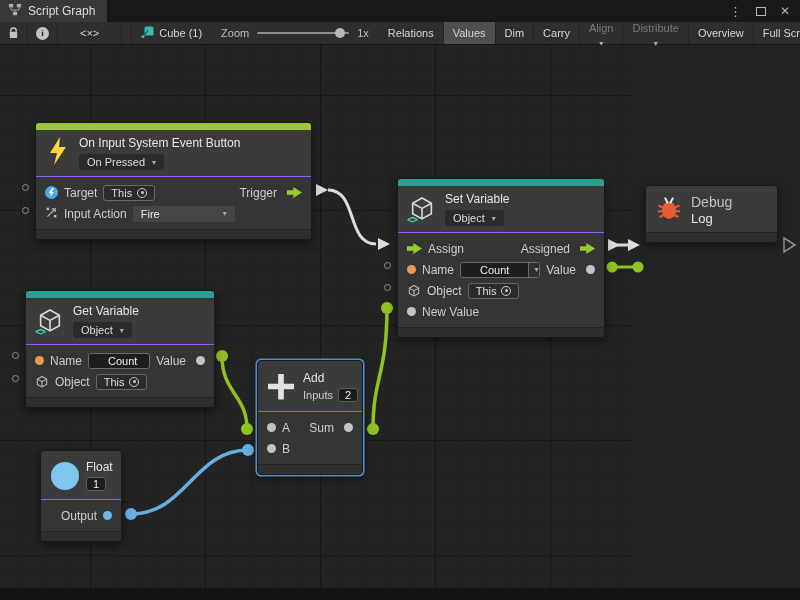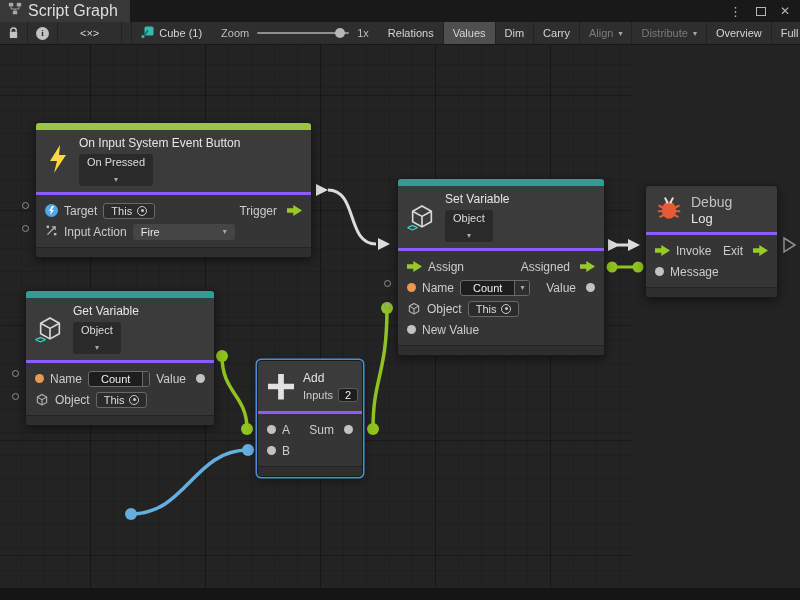--- a/index.html
+++ b/index.html
@@ -4,34 +4,34 @@
 <style>
   * { margin:0; padding:0; box-sizing:border-box; }
   html,body { width:800px; height:600px; overflow:hidden; background:#232323;
     font-family:"Liberation Sans","DejaVu Sans",sans-serif; }
   .app { position:relative; width:800px; height:600px; }
 
   
   .tabbar { position:absolute; top:0; left:0; width:800px; height:22px; background:#191919;
     display:flex; align-items:stretch; }
   .tab { background:#383838; display:flex; align-items:center; gap:6px; padding:0 12px 0 8px;
-    font-size:16px; color:#dedede; }
+    font-size:12px; color:#dedede; }
   .winctrl { margin-left:auto; display:flex; align-items:center; gap:14px; padding-right:10px; color:#b5b5b5; }
   .winctrl .dots { font-size:13px; }
   .winctrl .maxbox { width:10px; height:9px; border:1.5px solid #b5b5b5; }
   .winctrl .closex { font-size:12px; }
 
   
   .toolbar { position:absolute; top:22px; left:0; width:800px; height:23px; background:#2e2e2e;
     display:flex; align-items:stretch; border-bottom:1px solid #171717; font-size:11px; color:#d5d5d5; }
   .tbtn { display:flex; align-items:center; gap:5px; padding:0 9px; border-right:1px solid #222; white-space:nowrap; }
   .tbtn.icon-only { padding:0 8px; }
   .tbtn.wide { padding:0 22px; }
   .tbtn.active { background:#4f4f4f; }
-  .tbtn.disabled { color:#7b7b7b; }
+  .tbtn.disabled { color:#7b7b7b;flex-direction:column; }
   .spacer { flex:0 0 10px; border-right:1px solid #222; }
   .zoomwrap { display:flex; align-items:center; gap:8px; padding:0 10px;justify-content:center; }
   .ztrack { position:relative; width:92px; height:2px; background:#8f8f8f; border-radius:1px; }
   .zknob { position:absolute; right:4px; top:-4px; width:10px; height:10px; border-radius:50%; background:#b6b6b6; }
   .lockicon, .infoicon { display:flex; align-items:center; }
   .infoicon .circ { width:13px; height:13px; border-radius:50%; background:#c2c2c2; color:#2b2b2b;
     font-size:9px; font-weight:bold; display:flex; align-items:center; justify-content:center; font-family:"Liberation Serif",serif; }
   .caret { font-size:8px; color:#a8a8a8; }
 
   
@@ -50,30 +50,30 @@
   .node { position:absolute; background:#3b3b3b; border:1px solid #1a1a1a; border-radius:4px;
     box-shadow:0 3px 8px rgba(0,0,0,.45); color:#cfcfcf; }
   .node.selected { box-shadow:0 0 0 1.5px #4c8fd1, 0 3px 8px rgba(0,0,0,.45); }
   .cbar { height:7px; border-radius:3px 3px 0 0; }
   .cbar.green { background:#9cc43c; }
   .cbar.teal { background:#2d9e8f; }
   .nhead { display:flex; align-items:center; gap:9px; padding:6px 10px; }
   .txtcol { display:flex; flex-direction:column; align-items:flex-start; gap:4px; }
   .ntitle { font-size:12px; color:#e6e6e6; white-space:nowrap; }
   .ncaption { font-size:14px; color:#c0c0c0; }
-  .nbody { background:#353535; border-top:3px solid #8b5cf6; padding:5px 0; }
+  .nbody { background:#353535; border-top:1px solid #8b5cf6; padding:5px 0; }
   .nfoot { height:10px; background:#2e2e2e; border-top:1px solid #232323; border-radius:0 0 3px 3px; }
   .row { display:flex; align-items:center; height:21px; padding:0 9px; gap:6px; font-size:12px; color:#cccccc; white-space:nowrap; }
   .rpush { margin-left:auto; display:flex; align-items:center; gap:10px; }
 
   .pill { display:inline-flex; align-items:center; gap:7px; background:#2a2a2a; border-radius:3px;
-    padding:2px 8px; font-size:11px; color:#dddddd;flex-direction:column; }
+    padding:2px 8px; font-size:11px; color:#dddddd; }
   .combo { display:inline-flex; align-items:stretch; border:1px solid #6a6a6a; border-radius:3px;
     background:#1d1d1d; overflow:hidden; }
-  .combo .cv { padding:1px 12px; font-size:11px; color:#eeeeee; }
+  .combo .cv { padding:1px 19px; font-size:11px; color:#eeeeee; }
   .combo .ca { border-left:1px solid #6a6a6a; background:#2e2e2e; padding:0 5px; display:flex; align-items:center; }
   .thisbtn { display:inline-flex; align-items:center; gap:5px; background:#2b2b2b; border:1px solid #686868;
     border-radius:3px; padding:1px 7px; font-size:11px; color:#dddddd; }
   .targeticon { width:10px; height:10px; border:1.5px solid #c8c8c8; border-radius:50%; position:relative; flex:none; }
   .targeticon:after { content:""; position:absolute; inset:2.5px; background:#c8c8c8; border-radius:50%; }
   .firedd { display:inline-flex; align-items:center; justify-content:space-between; background:#454545;
     border-radius:3px; padding:2px 8px; font-size:11px; color:#e8e8e8; width:102px; }
   .vbox { background:#1c1c1c; border:1px solid #5c5c5c; border-radius:3px; padding:0 6px; font-size:11px;
     color:#eeeeee; min-width:16px; text-align:center; }
 
@@ -346,34 +346,20 @@
             <ellipse cx="12" cy="14" rx="6.5" ry="8" fill="#e55b35"></ellipse>
             <path d="M7.5 9 a5.5 4.5 0 0 1 9 0 z" fill="#e55b35"></path>
             <path d="M8.5 3 q1.5 2.5 2 4 M15.5 3 q-1.5 2.5 -2 4" stroke="#e8e8e8" stroke-width="1.8" fill="none" stroke-linecap="round"></path>
           </svg>
         </span>
         <span class="txtcol" style="gap:1px;">
           <span class="ncaption">Debug</span>
           <span class="ntitle" style="font-size:13px;">Log</span>
         </span>
       </div>
-      <div class="nbody" style="position:relative;">
-        <div class="row">
-          <span class="farrow"></span>
-          <span>Invoke</span>
-          <span class="rpush">
-            <span>Exit</span>
-            <span class="farrow"></span>
-          </span>
-        </div>
-        <div class="row">
-          <span class="pdot"></span>
-          <span>Message</span>
-        </div>
-      </div>
       <div class="nfoot"></div>
     </div>
 
     <div class="node" style="left:25px; top:245px; width:190px;">
       <div class="cbar teal"></div>
       <div class="nhead">
         <span class="varicon">
           <svg width="28" height="28" viewBox="0 0 24 24" fill="none" stroke="#d8d8d8" stroke-width="1.4">
               <path d="M12 2.5 L20 7 V16 L12 20.5 L4 16 V7 Z"></path>
               <path d="M4 7 L12 11.5 L20 7 M12 11.5 V20.5"></path>
@@ -443,16 +429,32 @@
           </span>
         </div>
         <div class="row">
           <span class="pdot"></span>
           <span>B</span>
         </div>
       </div>
       <div class="nfoot"></div>
     </div>
 
+    <div class="node" style="left:40px; top:405px; width:82px;">
+      <div class="nhead" style="padding-top:9px; padding-bottom:8px; gap:7px;">
+        <span class="floatcirc"></span>
+        <span class="txtcol" style="gap:3px;">
+          <span class="ntitle">Float</span>
+          <span class="vbox">1</span>
+        </span>
+      </div>
+      <div class="nbody">
+        <div class="row" style="justify-content:flex-end;">
+          <span>Output</span>
+          <span class="pdot blue"></span>
+        </div>
+      </div>
+      <div class="nfoot"></div>
+    </div>
 
     <div class="bottomstrip"></div>
   </div>
 </div>
 
 </body></html>

